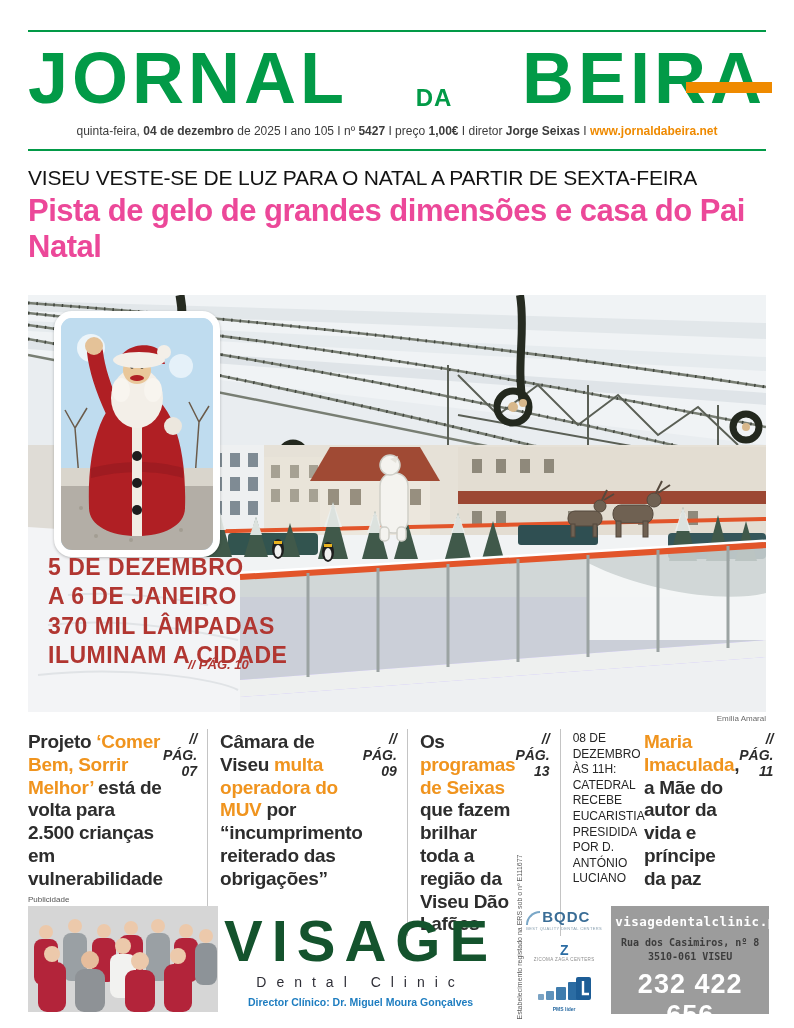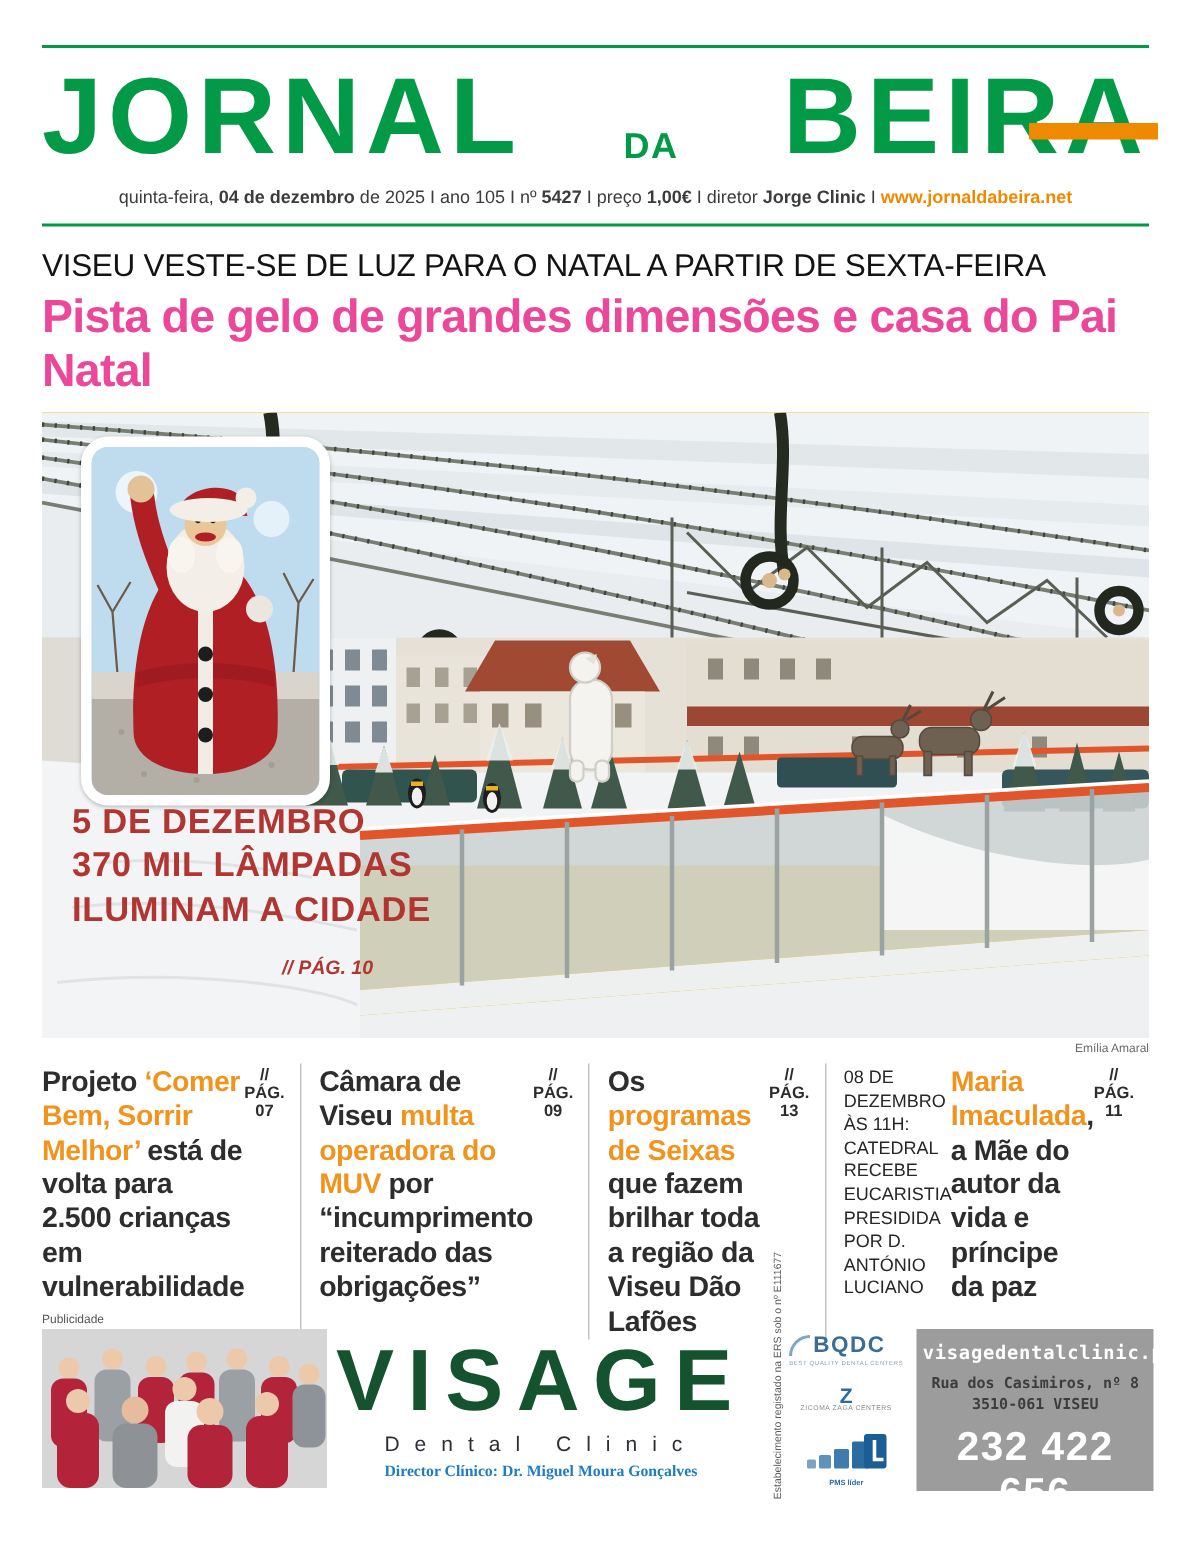--- a/index.html
+++ b/index.html
@@ -20,46 +20,46 @@
   .subtitle { margin-top:8px; text-align:center; color:#029a47; font-size:23px; letter-spacing:3px; }
   .dateline { margin-top:12px; text-align:center; font-size:12px; color:#3c3c3c; }
   .dateline .b { font-weight:bold; }
   .dateline .web { font-weight:bold; color:#ef8a00; }
 
   
   .kicker { margin-top:15px; font-size:21px; color:#131313; letter-spacing:-0.2px; }
   .headline { margin-top:3px; font-size:31px; font-weight:bold; color:#ec4899; letter-spacing:-0.5px; }
 
   
-  .photo { position:relative; margin-top:10px; width:738px; height:417px; overflow:hidden; background:#eab308; }
+  .photo { position:relative; margin-top:30px; width:738px; height:417px; overflow:hidden; background:#c4b5fd; }
   .photo svg.scene { position:absolute; inset:0; display:block; }
   .santa-inset { position:absolute; left:26px; top:16px; width:166px; height:246px; border:7px solid #ffffff; border-radius:18px; overflow:hidden; background:#bfdcef; box-shadow:0 1px 3px rgba(0,0,0,.25); }
   .santa-inset svg { display:block; }
   .photo-overlay { position:absolute; left:20px; top:258px; color:#b13631; font-weight:bold; font-size:23px; line-height:1.28; letter-spacing:0.5px; }
   .photo-pageref { position:absolute; left:160px; top:362px; color:#b13631; font-weight:bold; font-size:13px; font-style:italic; }
   .credit { width:738px; margin:2px auto 0; text-align:right; font-size:8px; color:#6b6b6b; height:11px; }
 
   
   .teasers { display:grid; grid-template-columns:1fr 1fr 1fr 1fr; margin-top:4px; height:160px; }
   .teaser { display:flex; padding:2px 10px 0 0; }
   .teaser + .teaser { border-left:1px solid #c4c4c4; padding-left:12px; }
   .teaser-text { font-size:19px; font-weight:bold; line-height:1.2; letter-spacing:-0.3px; color:#2d2d2d; }
   .seg-orange { color:#f0941e; }
   .teaser-kicker { font-size:12px; line-height:1.3; color:#262626; margin-bottom:1px; }
   .spacer { flex:1; }
-  .page-ref { text-align:center; font-size:11px; font-weight:bold; color:#2c2c2c; padding-bottom:4px; }
+  .page-ref { text-align:right; font-size:14px; font-weight:bold; font-style:italic; color:#2c2c2c; padding-bottom:4px; }
 
   
   .ad-label { margin-top:6px; font-size:8px; color:#555; }
   .ad-row { display:flex; margin-top:2px; align-items:stretch; gap:6px; height:108px; }
   .team-photo { width:190px; height:106px; background:#d6d6d6; flex:none; }
   .visage-block { flex:1; text-align:center; padding-top:6px; }
   .visage-name { font-size:58px; font-weight:bold; color:#14532d; letter-spacing:9px; line-height:1.0; }
   .visage-type { font-size:14px; color:#2e2e36; letter-spacing:10px; margin-top:4px; }
-  .visage-director { font-family:Liberation Serif, serif; font-size:10.5px; font-weight:bold; color:#1e7dc0; margin-top:6px; letter-spacing:0px; }
+  .visage-director { font-family:Liberation Sans, sans-serif; font-size:10.5px; font-weight:bold; color:#1e7dc0; margin-top:6px; letter-spacing:0px; }
   .reg-text { flex:none; width:14px; position:relative; }
   .reg-text span { position:absolute; left:-44px; top:50px; transform:rotate(-90deg); transform-origin:center; white-space:nowrap; font-size:7px; color:#5a5a5a; width:120px; display:block; }
   .logo-col { flex:none; width:82px; display:flex; flex-direction:column; align-items:center; justify-content:space-between; padding:2px 0; }
   .bqdc-name { font-size:15px; color:#3a6d96; letter-spacing:1px; font-weight:bold; }
   .bqdc-sub { font-size:4px; color:#8aa0b0; letter-spacing:0.4px; }
   .bqdc-arc { width:14px; height:14px; border:2px solid #7aa7c7; border-right:none; border-bottom:none; border-radius:14px 0 0 0; display:inline-block; vertical-align:middle; margin-right:2px; }
   .zaga { text-align:center; }
   .zaga-z { font-size:14px; font-weight:bold; color:#2b6ca3; line-height:0.8; }
   .zaga-sub { font-size:4.5px; color:#8b8b8b; letter-spacing:0.4px; }
   .pms { text-align:center; }
@@ -80,21 +80,21 @@
     <div class="logo-row">
       <span class="logo-main">JORNAL</span>
       <span class="logo-da">DA</span>
       <span class="logo-beira">
         <span>BEIRA</span>
         <span class="a-strike"></span>
       </span>
     </div>
 
     <div class="dateline">
-      <span>quinta-feira, </span><span class="b">04 de dezembro</span><span> de 2025 I ano 105 I nº </span><span class="b">5427</span><span> I preço </span><span class="b">1,00€</span><span> I diretor </span><span class="b">Jorge Clinic</span><span> I </span><span class="web">www.jornaldabeira.net</span>
+      <span>quinta-feira, </span><span class="b">04 de dezembro</span><span> de 2025 I ano 105 I nº </span><span class="b">5427</span><span> I preço </span><span class="b">1,00€</span><span> I diretor </span><span class="b">Jorge Seixas</span><span> I </span><span class="web">www.jornaldabeira.net</span>
     </div>
 
     <hr class="rule mid-rule">
 
     <div class="kicker">VISEU VESTE-SE DE LUZ PARA O NATAL A PARTIR DE SEXTA-FEIRA</div>
     <h1 class="headline">Pista de gelo de grandes dimensões e casa do Pai Natal</h1>
 
     <div class="photo">
       <svg class="scene" width="738" height="417" viewBox="0 0 738 417" preserveAspectRatio="none">
 
@@ -325,20 +325,21 @@
             <circle cx="81" cy="49" r="1.8" fill="#222"></circle>
 
           <path d="M58,44 C60,26 92,22 100,34 L104,46 Z" fill="#b01f24"></path>
           <ellipse cx="78" cy="42" rx="26" ry="8" fill="#f3efe8"></ellipse>
           <circle cx="103" cy="34" r="7" fill="#f3efe8"></circle>
         </svg>
       </div>
 
       <div class="photo-overlay">
         <div>5 DE DEZEMBRO</div>
+        <div>A 6 DE JANEIRO</div>
         <div>370 MIL LÂMPADAS</div>
         <div>ILUMINAM A CIDADE</div>
       </div>
       <div class="photo-pageref">// PÁG. 10</div>
     </div>
     <div class="credit">Emília Amaral</div>
 
     <div class="teasers">
       <div class="teaser">
         <p class="teaser-text">

